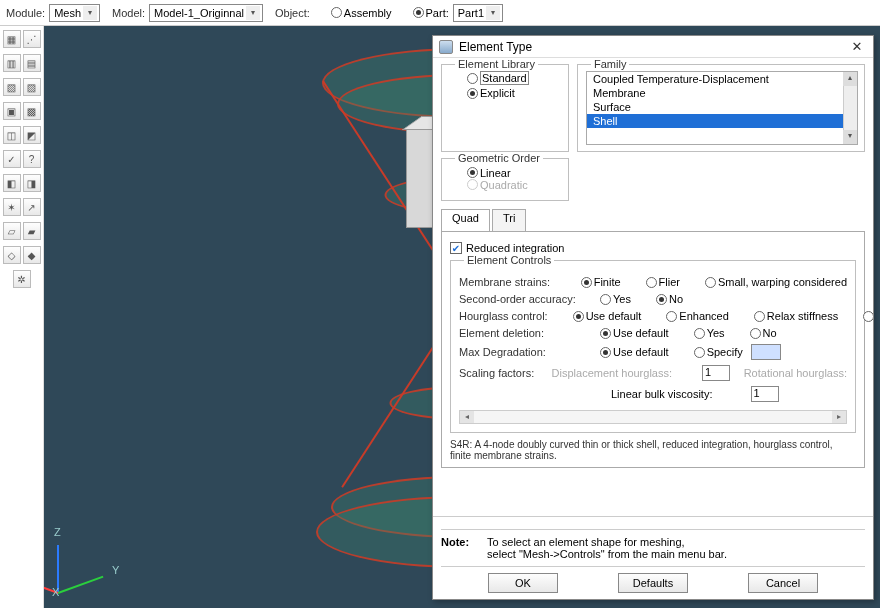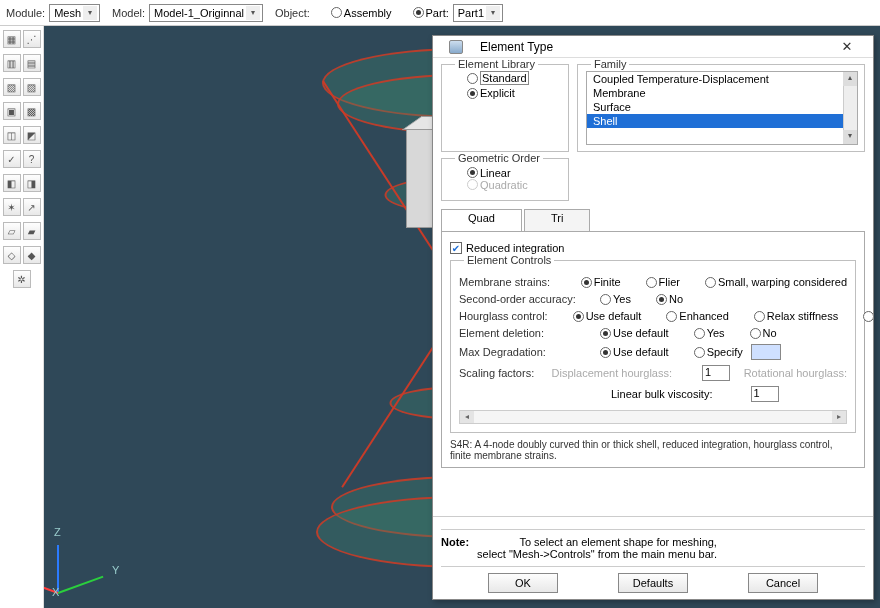--- a/index.html
+++ b/index.html
@@ -24,36 +24,36 @@
   .tri-y { width:48px; background:#2bcf3d; transform:rotate(-20deg);}
   .tri-x { width:48px; background:#ff3b3b; transform:rotate(200deg);}
   .tri-lbl { position:absolute; color:#9cc; font-size:11px; }
   .tz{ left:-4px; top:-8px;} .ty{ left:54px; top:30px;} .tx{ left:-6px; top:52px;}
   
   .wf { position:absolute; left:50%; transform:translateX(-50%); transform-origin:center; border:2px solid rgba(200,60,40,0.9); background:rgba(60,130,110,0.35);}
   .ellipse { border-radius:50%; }
   .cube { position:absolute; background:#d8d8d8; border:1px solid #999; }
   
   .dialog { position:absolute; top:35px; left:432px; width:442px; height:565px; background:#fff; border:1px solid #888; box-shadow:2px 2px 6px rgba(0,0,0,0.3); display:flex; flex-direction:column;}
-  .dlg-title { height:22px; display:flex; align-items:center; padding:0 16px; border-bottom:1px solid #ddd; font-size:12px;gap:11px;}
+  .dlg-title { height:22px; display:flex; align-items:center; padding:0 6px; border-bottom:1px solid #ddd; font-size:12px;}
   .dlg-title .ico { width:14px;height:14px;border:1px solid #888;border-radius:2px;margin-right:6px; background:linear-gradient(#cde,#8ac);}
   .dlg-title .close { margin-left:auto; width:20px; text-align:center; font-size:13px; color:#333;}
   .dlg-body { flex:1; padding:6px 8px; overflow:hidden;}
   .row2 { display:flex; gap:8px; }
   .fset { border:1px solid #bfbfbf; padding:6px 8px 8px 8px; position:relative; }
   .fset .legend { position:absolute; top:-7px; left:13px; background:#fff; padding:0 3px; color:#333; }
   .col1 { width:128px; }
   .col2 { flex:1; }
   .family-list { border:1px solid #aaa; height:74px; background:#fff; position:relative;}
   .family-list .item { padding:1px 6px; }
   .family-list .item.sel { background:#1f6fd6; color:#fff; }
   .family-list .sbar { position:absolute; right:0; top:0; bottom:0; width:14px; background:#eee; border-left:1px solid #ccc;}
   .family-list .sbtn { position:absolute; right:0; width:14px; height:14px; background:#ddd; font-size:8px; text-align:center; line-height:12px; color:#555;}
   .tabs { margin-top:8px; display:flex; height:22px; }
-  .tab { border:1px solid #aaa; border-bottom:none; padding:2px 26px; background:#f4f4f4; margin-right:2px;}
+  .tab { border:1px solid #aaa; border-bottom:none; padding:2px 10px; background:#f4f4f4; margin-right:2px;}
   .tab.active { background:#fff; }
   .tabpanel { border:1px solid #aaa; padding:6px 8px; }
   .chk { display:flex; align-items:center; gap:4px; margin:4px 0 6px 0;}
   .chk .box { width:12px;height:12px;border:1px solid #666;background:#fff;display:flex;align-items:center;justify-content:center;font-size:10px;color:#1f6fd6;}
   .ctrl-row { display:flex; align-items:center; gap:8px; margin:5px 0; white-space:nowrap;}
   .ctrl-row .lbl { width:116px; color:#333;}
   .ctrl-row.compact .lbl { width:86px; }
   .txtbox { border:1px solid #888; width:28px; height:16px; padding:0 2px; background:#fff;}
   .txtbox.blue { background:#cfe0ff; width:30px;}
   .hint { font-size:10px; color:#333; margin-top:6px; }
@@ -341,21 +341,21 @@
           <div class="btnR">▸</div>
         </div>
       </div>
 
       <div class="hint">S4R:  A 4-node doubly curved thin or thick shell, reduced integration, hourglass control, finite membrane strains.</div>
     </div>
   </div>
 
   <div class="dlg-foot">
     <hr class="hr">
-    <div style="display:flex;gap:8px;text-align:right;">
+    <div style="display:flex;gap:18px;">
       <b>Note:</b>
       <div>
         <div>To select an element shape for meshing,</div>
         <div>select "Mesh-&gt;Controls" from the main menu bar.</div>
       </div>
     </div>
     <hr class="hr">
     <div class="btnrow">
       <div class="btn">OK</div>
       <div class="btn">Defaults</div>

